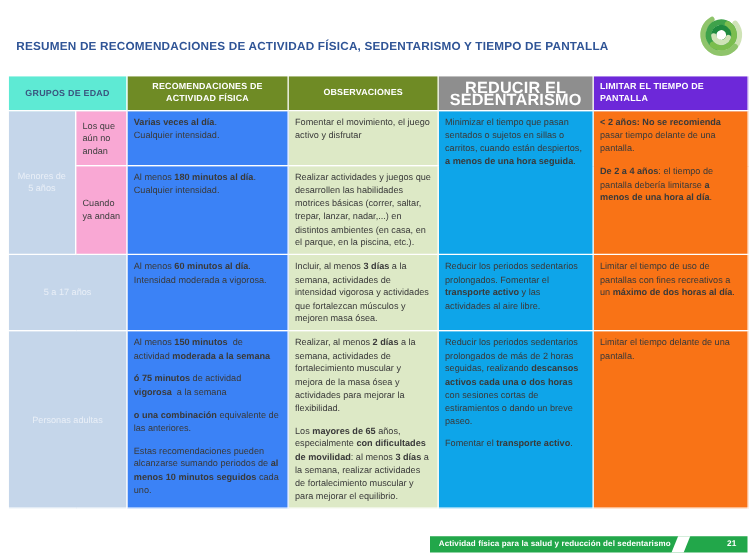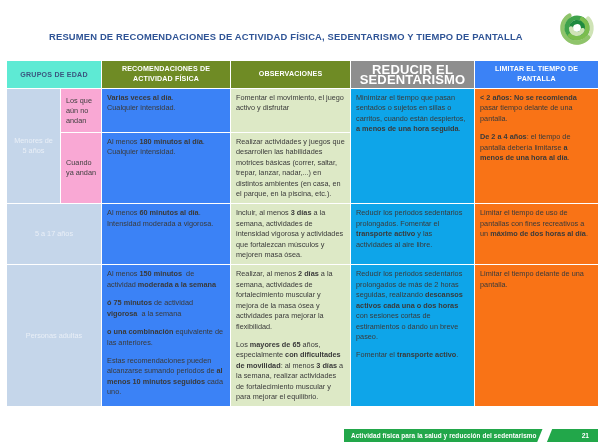--- a/index.html
+++ b/index.html
@@ -28,21 +28,20 @@
   #slide-title {
     position: absolute;
     top: 31px;
     left: 13px;
     width: 540px;
     font-size: 9.4px;
     font-weight: bold;
     letter-spacing: 0.18px;
     color: #2f5496;
     line-height: 12px;
-    margin-left: 36px;
   }
 
   
   #rec-table {
     position: absolute;
     top: 60px;
     left: 6px;
     width: 592px;
     border-collapse: collapse;
     table-layout: fixed;
@@ -79,25 +78,25 @@
     background: #8e8e8e;
     color: #ffffff;
     font-size: 13px;
     font-weight: bold;
     text-align: center;
     vertical-align: middle !important;
     letter-spacing: 0.15px;
     line-height: 9.5px;
   }
   .h-orange {
-    background: #3b82f6;
+    background: #6d28d9;
     color: #ffffff;
     font-size: 7.1px;
     font-weight: bold;
-    text-align: center;
+    text-align: left;
     vertical-align: middle !important;
     letter-spacing: 0.15px;
     line-height: 9.5px;
   }
 
   
   .c-age {
     background: #c5d6ea;
     color: #e9eff7;
     font-size: 7.3px;

